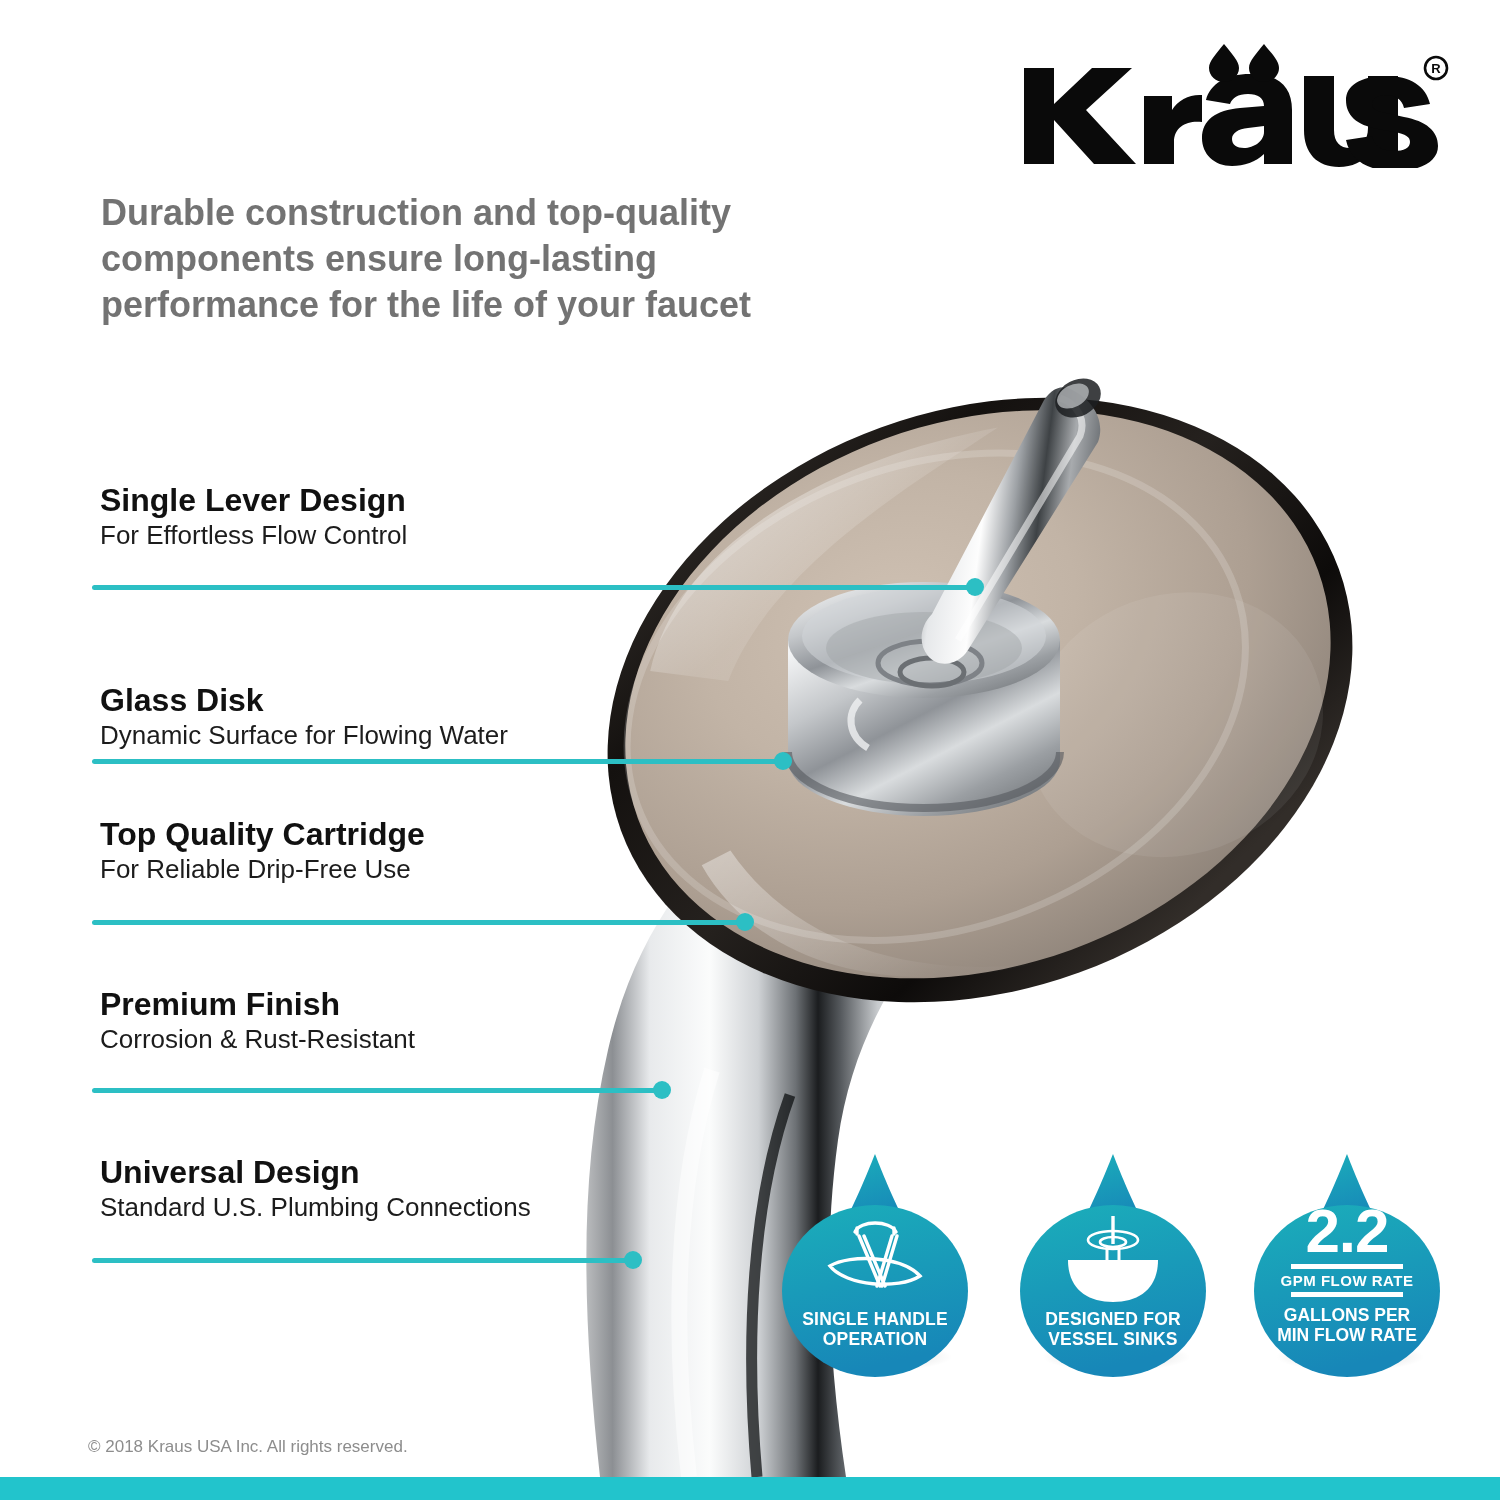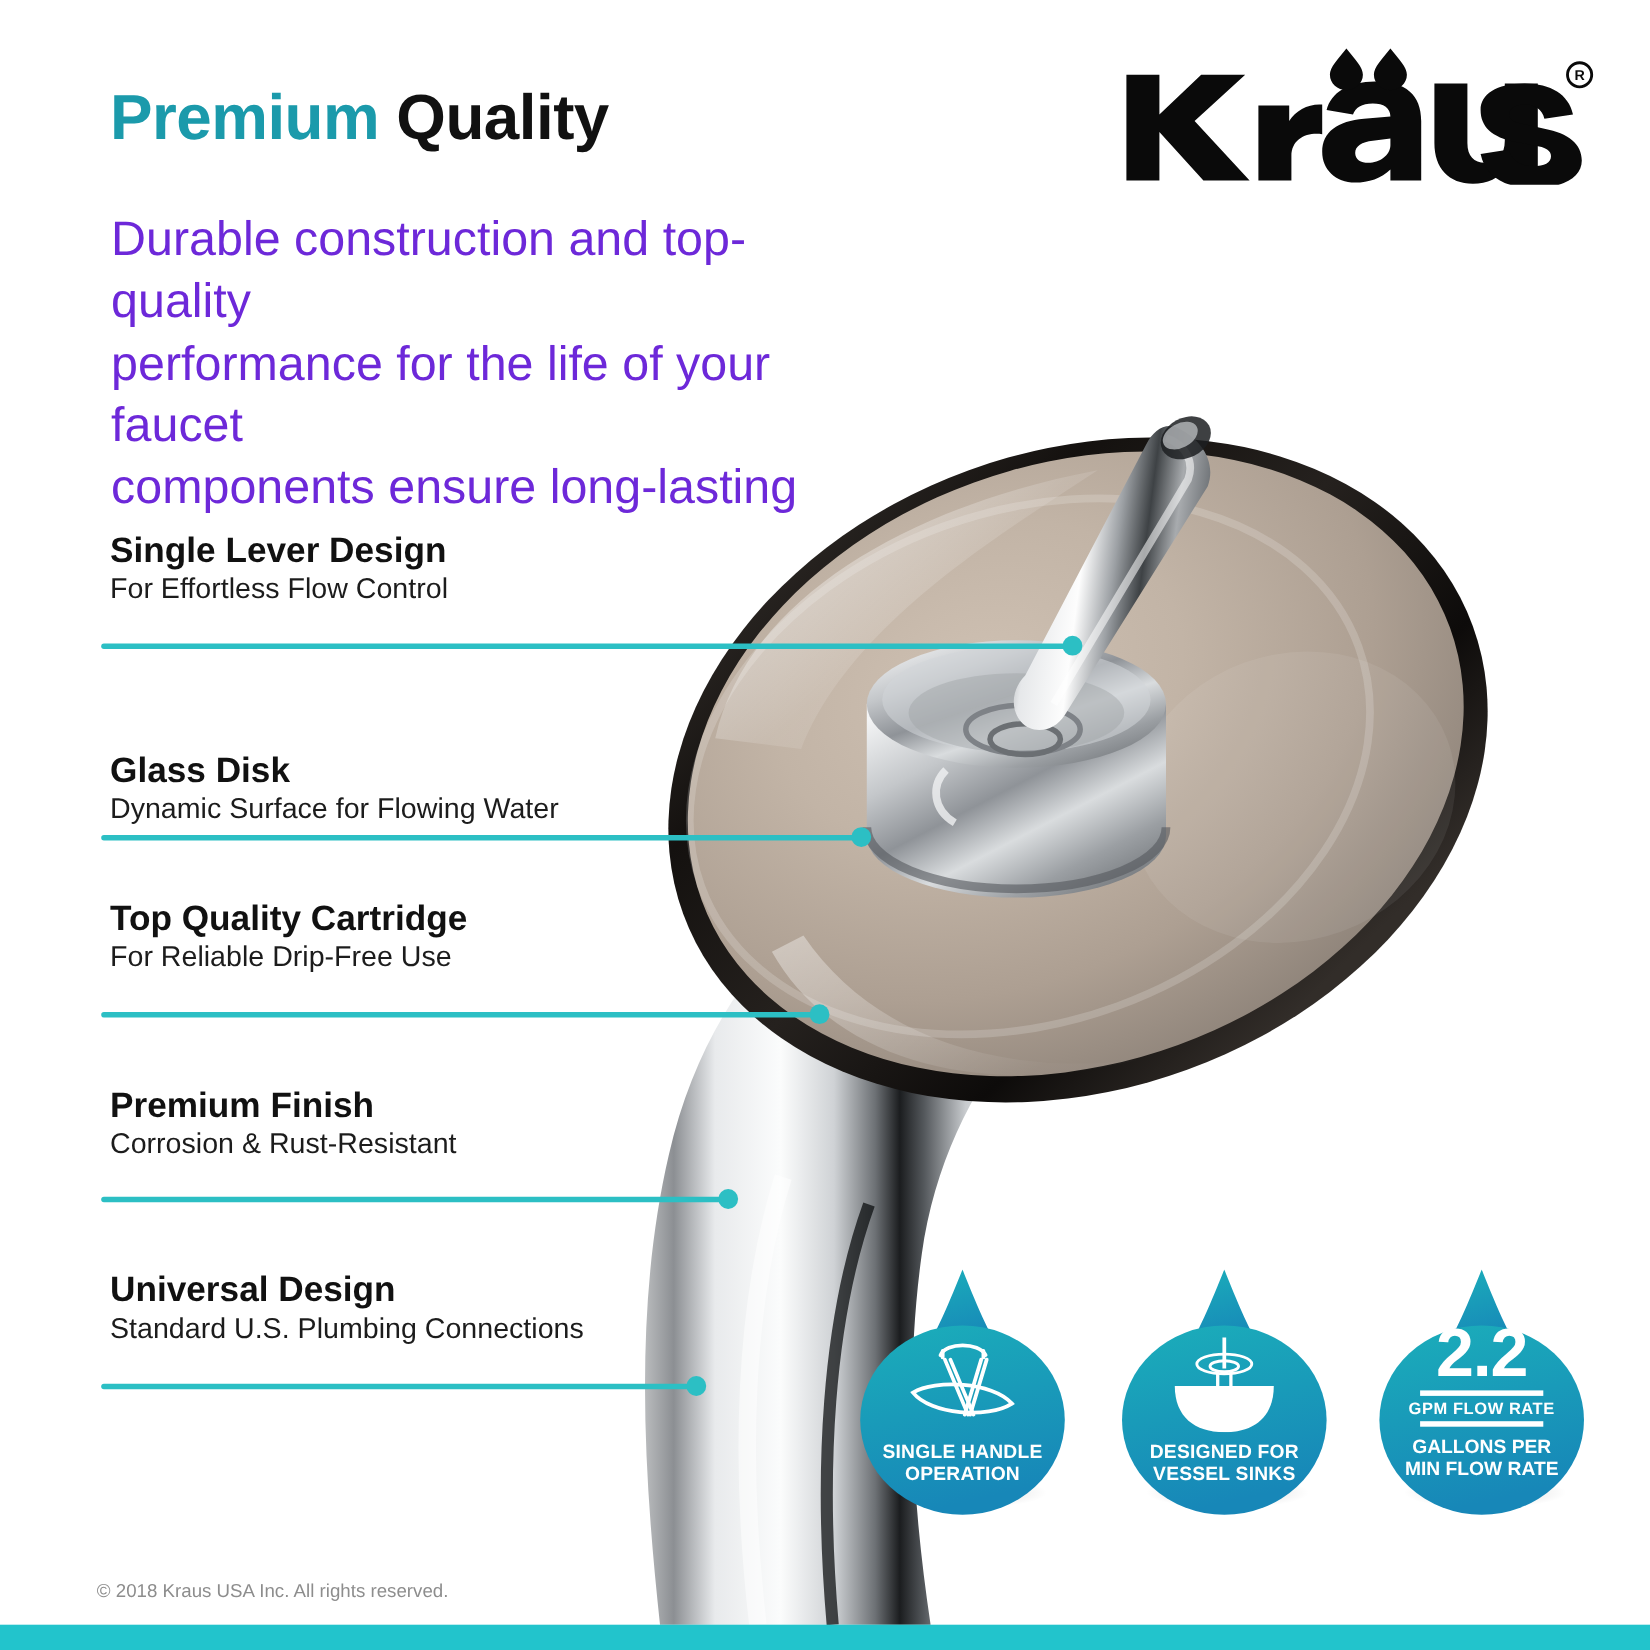--- a/index.html
+++ b/index.html
@@ -17,21 +17,21 @@
   .headline {
     position:absolute; left:100px; top:78px;
     font-size:58px; font-weight:bold; letter-spacing:-0.5px;
     white-space:nowrap; line-height:1;
   }
   .headline .hl-accent { color:#1B9AAB; }
   .headline .hl-dark { color:#111111; }
 
   .subhead {
     position:absolute; left:101px; top:190px; width:700px;
-    font-size:44px; font-weight:400; color:#6d28d9; line-height:1.28;
+    font-size:36px; font-weight:700; color:#737373; line-height:1.28;
   }
 
   
   .logo { position:absolute; right:50px; top:38px; width:430px; height:130px; }
 
   
   .product { position:absolute; left:0; top:0; width:1500px; height:1500px; pointer-events:none; }
 
   
   .feature { position:absolute; left:100px; }
@@ -219,28 +219,25 @@
                C 958 666, 938 668, 928 656
                C 918 644, 920 626, 932 614
                L 1042 404
                C 1048 392, 1058 385, 1068 388 Z" fill="url(#leverGrad)"></path>
       <path d="M 1060 398 C 1078 404, 1086 420, 1080 436 L 958 640" stroke="#ffffff" stroke-width="7" fill="none" opacity="0.55"></path>
       <ellipse cx="1078" cy="398" rx="24" ry="18" fill="#1c1f21" opacity="0.85" transform="rotate(-28 1078 398)"></ellipse>
       <ellipse cx="1073" cy="396" rx="17" ry="11" fill="#c7cacd" opacity="0.7" transform="rotate(-28 1073 396)"></ellipse>
     </g>
   </svg>
 
-  <div class="headline">
-    <span class="hl-accent">Premium</span><span>&nbsp;</span><span class="hl-dark">Quality</span>
-  </div>
 
   <div class="subhead">
     <div>Durable construction and top-quality</div>
+    <div>components ensure long-lasting</div>
     <div>performance for the life of your faucet</div>
-    <div>components ensure long-lasting</div>
   </div>
 
   <svg class="logo" viewBox="0 0 430 130" xmlns="http://www.w3.org/2000/svg">
     <g fill="#0a0a0a">
 
       <path d="M 4 30 L 34 30 L 34 66 L 72 30 L 112 30 L 66 72 L 116 126 L 74 126 L 34 82 L 34 126 L 4 126 Z"></path>
 
       <path d="M 124 58 L 152 58 L 152 72 C 158 62, 170 56, 182 57 L 182 84
                C 168 82, 154 88, 154 104 L 154 126 L 124 126 Z"></path>
 

